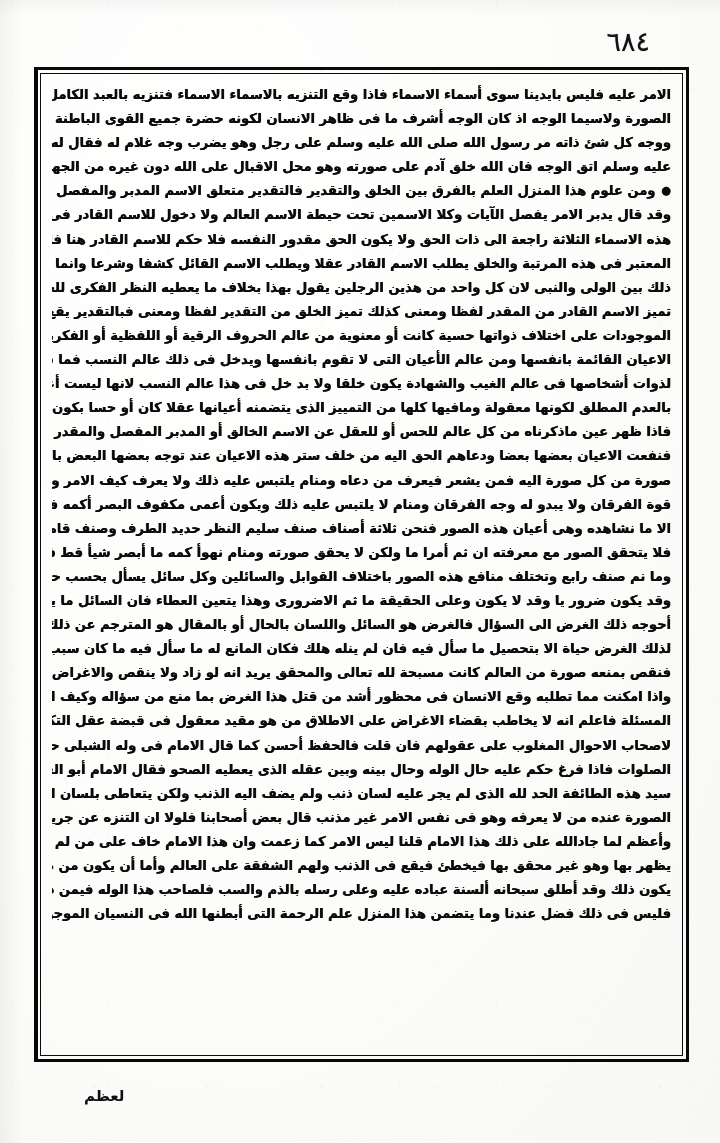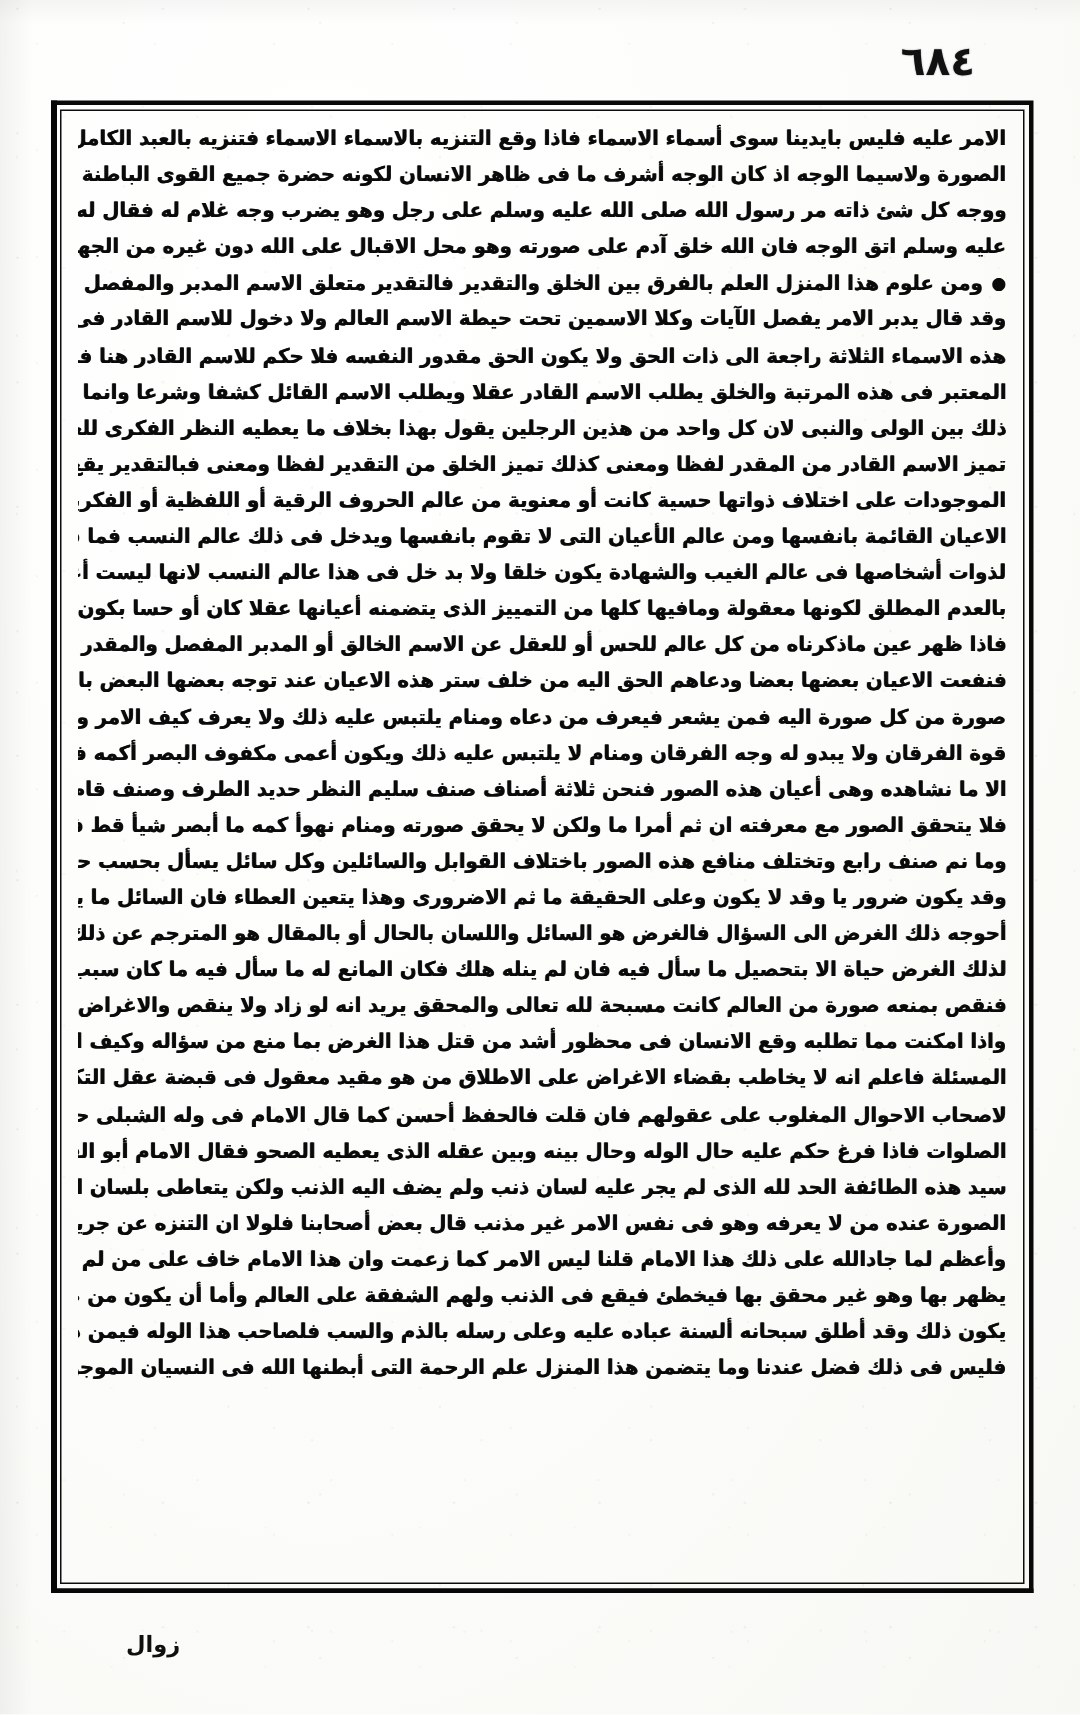--- a/index.html
+++ b/index.html
@@ -41,21 +41,21 @@
       radial-gradient(circle at 72% 95%, rgba(0,0,0,.06) 0.5px, transparent 1px);
     background-size: 97px 83px, 131px 109px, 79px 71px, 113px 127px, 89px 101px, 141px 119px, 103px 93px;
   }
 
   
   #folio-number {
     position: absolute;
     top: 28px;
     right: 70px;
     font-size: 27px;
-    font-weight: 700;
+    font-weight: 400;
     color: #111;
     letter-spacing: 1px;
     line-height: 1;
     text-shadow: 0 0 1px rgba(0,0,0,.5);
   }
 
   
   #text-frame {
     position: absolute;
     top: 67px;
@@ -195,16 +195,16 @@
           <div class="text-line"><span>سيد هذه الطائفة الحد لله الذى لم يجر عليه لسان ذنب ولم يضف اليه الذنب ولكن يتعاطى بلسان الذنب من حيث</span></div>
           <div class="text-line"><span>الصورة عنده من لا يعرفه وهو فى نفس الامر غير مذنب قال بعض أصحابنا فلولا ان التنزه عن جريان لسان الذنب أولى</span></div>
           <div class="text-line"><span>وأعظم لما جادالله على ذلك هذا الامام قلنا ليس الامر كما زعمت وان هذا الامام خاف على من لم يبلغ هذه الرتبة أن</span></div>
           <div class="text-line"><span>يظهر بها وهو غير محقق بها فيخطئ فيقع فى الذنب ولهم الشفقة على العالم وأما أن يكون من طريق الافضلية وكيف</span></div>
           <div class="text-line"><span>يكون ذلك وقد أطلق سبحانه ألسنة عباده عليه وعلى رسله بالذم والسب فلصاحب هذا الوله فيمن ذكرنا اسوة وعز</span></div>
           <div class="text-line"><span>فليس فى ذلك فضل عندنا وما يتضمن هذا المنزل علم الرحمة التى أبطنها الله فى النسيان الموجود فى العالم وانه لو لم يكن</span></div>
         </div>
     </div>
   </div>
 
-  <div id="catchword">زوال</div>
+  <div id="catchword">لعظم</div>
 
   <div id="scan-noise"></div>
 </div>
 
 </body></html>

